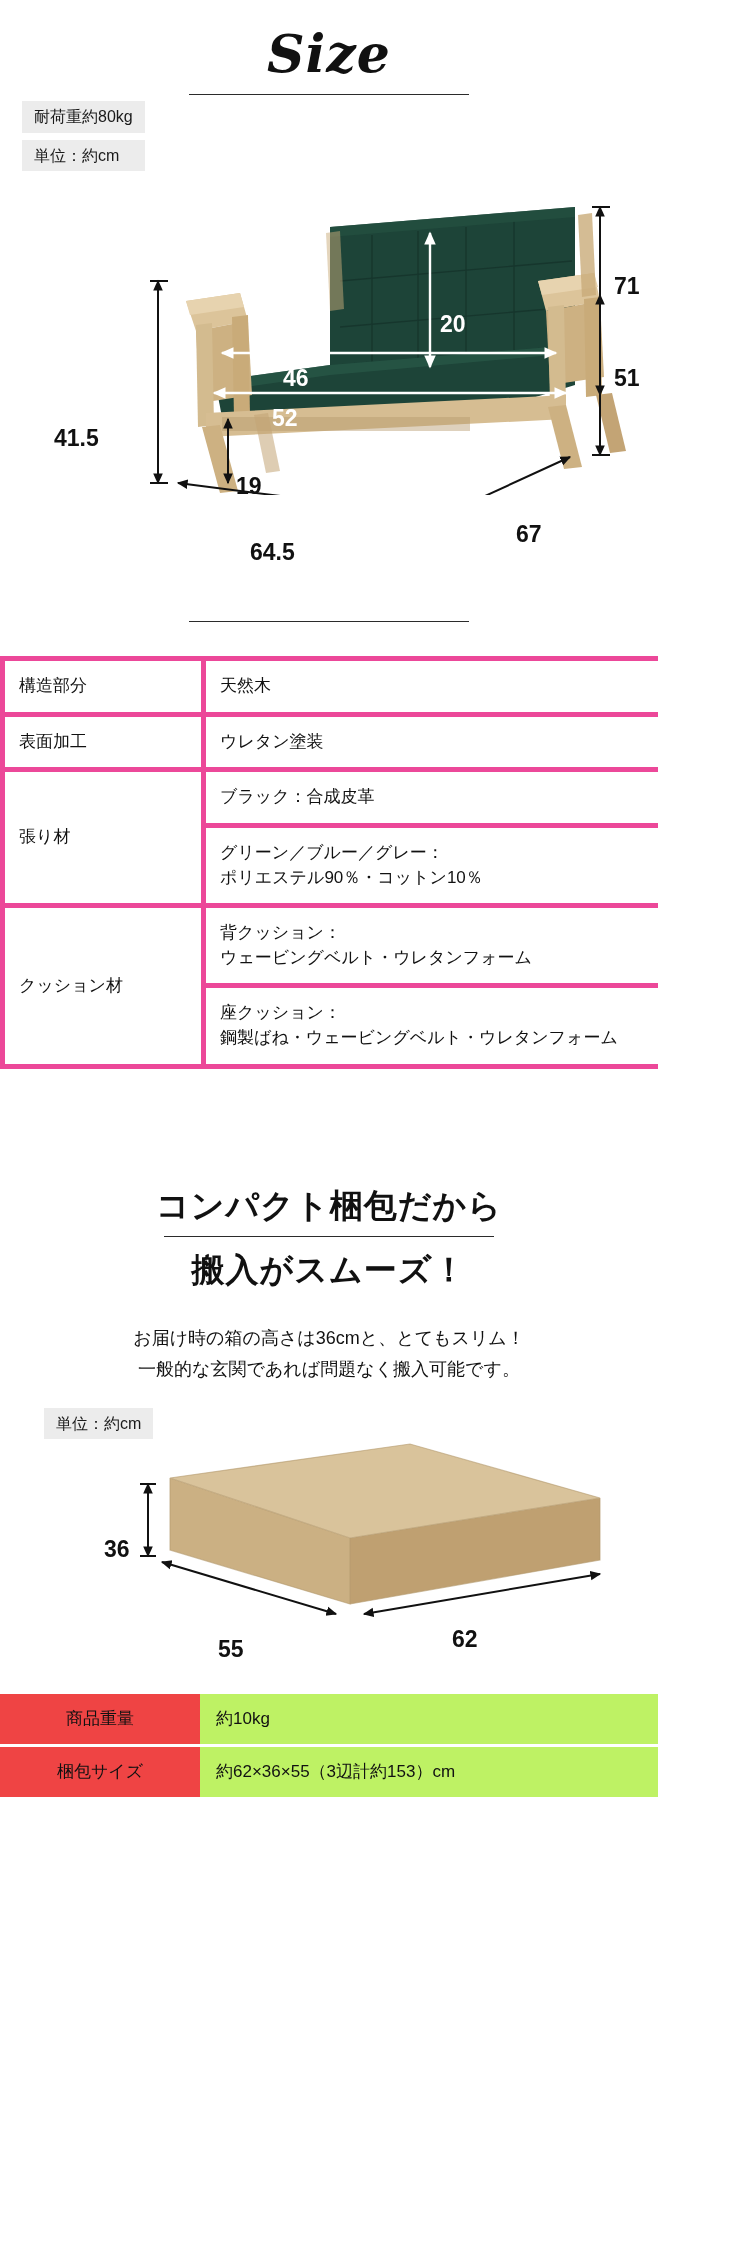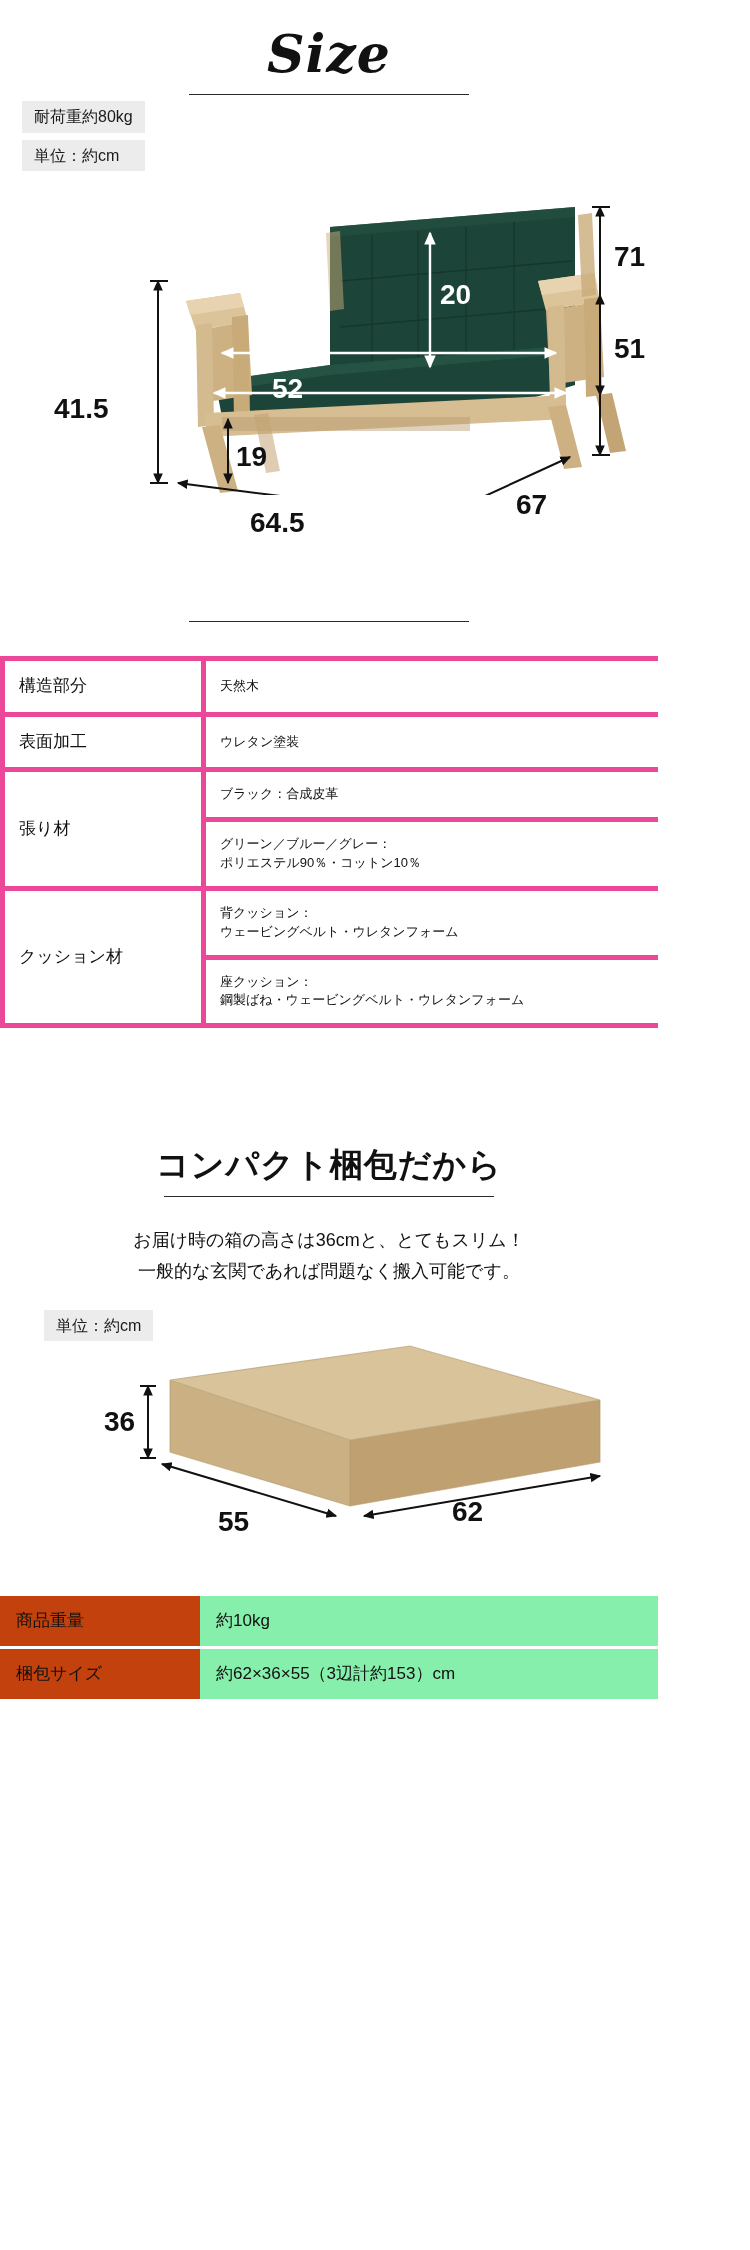--- a/index.html
+++ b/index.html
@@ -68,21 +68,21 @@
 
   .dim-label {
     position: absolute;
     font-family: "Liberation Sans", sans-serif;
     font-weight: bold;
     color: #111111;
     line-height: 1;
     white-space: nowrap;
   }
   .dim-label.white { color: #ffffff; }
-  .dim-label.big { font-size: 28px; }
+  .dim-label.big { font-size: 23px; margin-top: 32px; }
 
   svg.overlay {
     position: absolute;
     left: 0; top: 0;
     width: 750px;
     height: 400px;
     pointer-events: none;
   }
 
   
@@ -97,21 +97,21 @@
     border: 5px solid #ec4899;
     padding: 13px 14px;
     vertical-align: middle;
     line-height: 1.45;
   }
   .detail-table td.head {
     width: 168px;
     font-size: 17px;
   }
   .detail-table td.val {
-    font-size: 13px;
+    font-size: 17px;
   }
 
   
   .compact-head {
     text-align: center;
     font-size: 33px;
     font-weight: bold;
     letter-spacing: 1px;
     line-height: 1.5;
     color: #111111;
@@ -155,25 +155,26 @@
     border-collapse: collapse;
     table-layout: fixed;
     font-size: 17px;
   }
   .spec-table td {
     padding: 14px 16px;
     line-height: 1.3;
   }
   .spec-table td.k {
     width: 168px;
-    background: #c2410c;
+    background: #ef4444;
     font-weight: normal;
+    text-align: center;
   }
   .spec-table td.v {
-    background: #86efac;
+    background: #bef264;
   }
   .spec-row-sep td { border-bottom: 3px solid #ffffff; }
 </style>
 </head>
 <body>
 
 <div class="page">
 
   <div style="padding-top:28px;">
     <div class="section-heading">
@@ -308,20 +309,21 @@
           <td class="val" style="white-space:pre-line;">座クッション：
 鋼製ばね・ウェービングベルト・ウレタンフォーム</td>
         </tr>
       </tbody>
     </table>
   </div>
 
   <div style="padding-top:112px;">
     <div class="compact-head">コンパクト梱包だから</div>
     <div class="compact-rule"></div>
+    <div class="compact-head">搬入がスムーズ！</div>
 
     <div class="compact-sub">お届け時の箱の高さは36cmと、とてもスリム！</div>
     <div class="compact-sub" style="margin-top:0;">一般的な玄関であれば問題なく搬入可能です。</div>
 
     <div class="box-area" style="margin-top:22px;">
       <div class="box-tag">
         <span class="tag">単位：約cm</span>
       </div>
 
       <svg class="box-overlay" viewBox="0 0 750 260">

